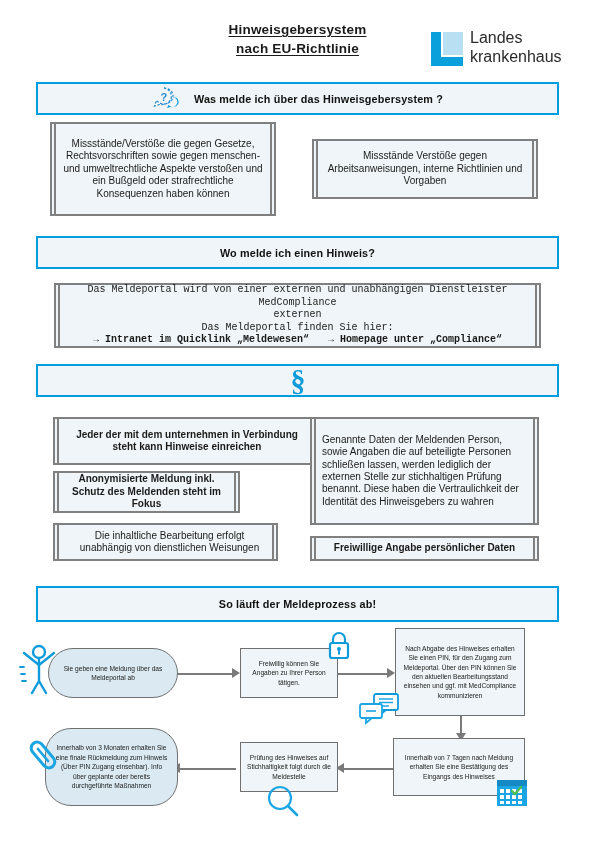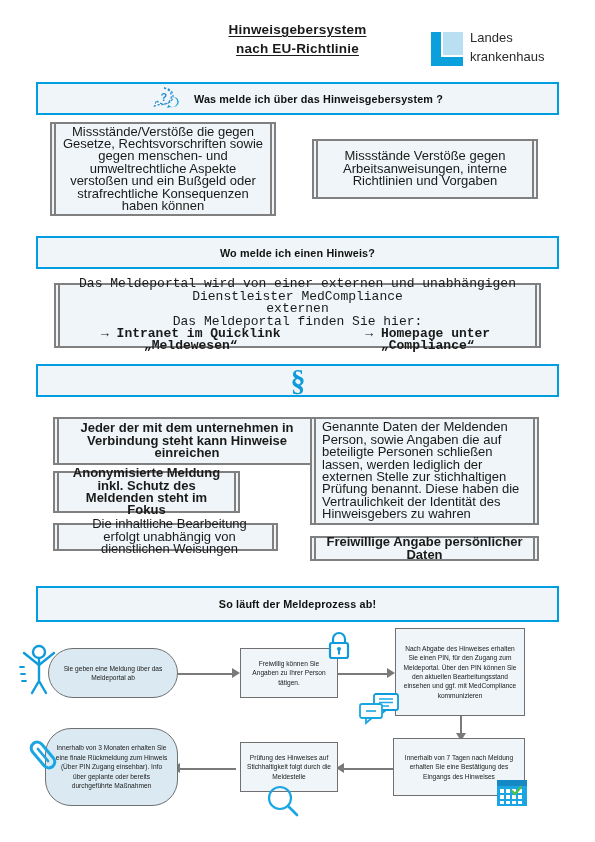--- a/index.html
+++ b/index.html
@@ -17,21 +17,21 @@
   .title {
     position: absolute; left: 175px; top: 4px; width: 245px;
     text-align: center; font-weight: bold; font-size: 13.5px; line-height: 19px;
     letter-spacing: .2px;
   }
   .title .ln { display: block; text-decoration: underline; text-underline-offset: 2px; }
   .logo { position: absolute; left: 430px; top: 13px; width: 150px; height: 44px; }
   .logo-mark { position: absolute; left: 0; top: 2px; width: 34px; height: 36px; }
   .logo-text {
     position: absolute; left: 40px; top: 0px;
-    font-size: 13px; line-height: 18.5px; color: #2b2b2b; font-weight: 400;
+    font-size: 16px; line-height: 18.5px; color: #2b2b2b; font-weight: 400;
   }
 
   
   .banner {
     position: absolute; left: 36px; width: 523px; height: 33px;
     background: #eff5f8; border: 2px solid #009ee0;
     display: flex; align-items: center; justify-content: center;
   }
   .banner-inner { display: flex; align-items: center; gap: 12px; }
   .banner-title { font-weight: bold; font-size: 10.8px; color: #111; letter-spacing: .15px; }
@@ -45,21 +45,21 @@
     display: flex; align-items: center; justify-content: center;
   }
   .gbox::before, .gbox::after {
     content: ""; position: absolute; top: 0; bottom: 0; width: 2px; background: #808080;
   }
   .gbox::before { left: 2px; }
   .gbox::after  { right: 2px; }
   .gbox-text {
     position: relative; z-index: 2; width: 100%;
     padding: 0 10px; text-align: center;
-    font-size: 13px; line-height: 12.4px; color: #1a1a1a;
+    font-size: 10px; line-height: 12.4px; color: #1a1a1a;
   }
   .gbox-text.left { text-align: left; }
 
   
   .flow { position: absolute; left: 0; top: 620px; width: 595px; height: 210px; }
   .fbox {
     position: absolute; background: #eff5f8; border: 1.6px solid #707070;
     display: flex; align-items: center; justify-content: center;
   }
   .fbox .ftxt {
@@ -163,21 +163,21 @@
       </span>
     </div>
   </div>
 
   <div class="gbox" style="left:53px; top:417px; width:268px; height:48px;">
     <div class="gbox-text" style="font-weight:bold;">Jeder der mit dem unternehmen in Verbindung steht kann Hinweise einreichen</div>
   </div>
   <div class="gbox" style="left:53px; top:471px; width:187px; height:42px;">
     <div class="gbox-text" style="font-weight:bold;">Anonymisierte Meldung inkl. Schutz des Meldenden steht im Fokus</div>
   </div>
-  <div class="gbox" style="left:53px; top:523px; width:225px; height:28px;padding-left:8px;">
+  <div class="gbox" style="left:53px; top:523px; width:225px; height:38px;padding-left:8px;">
     <div class="gbox-text">Die inhaltliche Bearbeitung erfolgt unabhängig von dienstlichen Weisungen</div>
   </div>
 
   <div class="gbox" style="left:310px; top:417px; width:229px; height:108px;">
     <div class="gbox-text left">Genannte Daten der Meldenden Person, sowie Angaben die auf beteiligte Personen schließen lassen, werden lediglich der externen Stelle zur stichhaltigen Prüfung benannt. Diese haben die Vertraulichkeit der Identität des Hinweisgebers zu wahren</div>
   </div>
   <div class="gbox" style="left:310px; top:536px; width:229px; height:25px;">
     <div class="gbox-text" style="font-weight:bold;">Freiwillige Angabe persönlicher Daten</div>
   </div>
 

